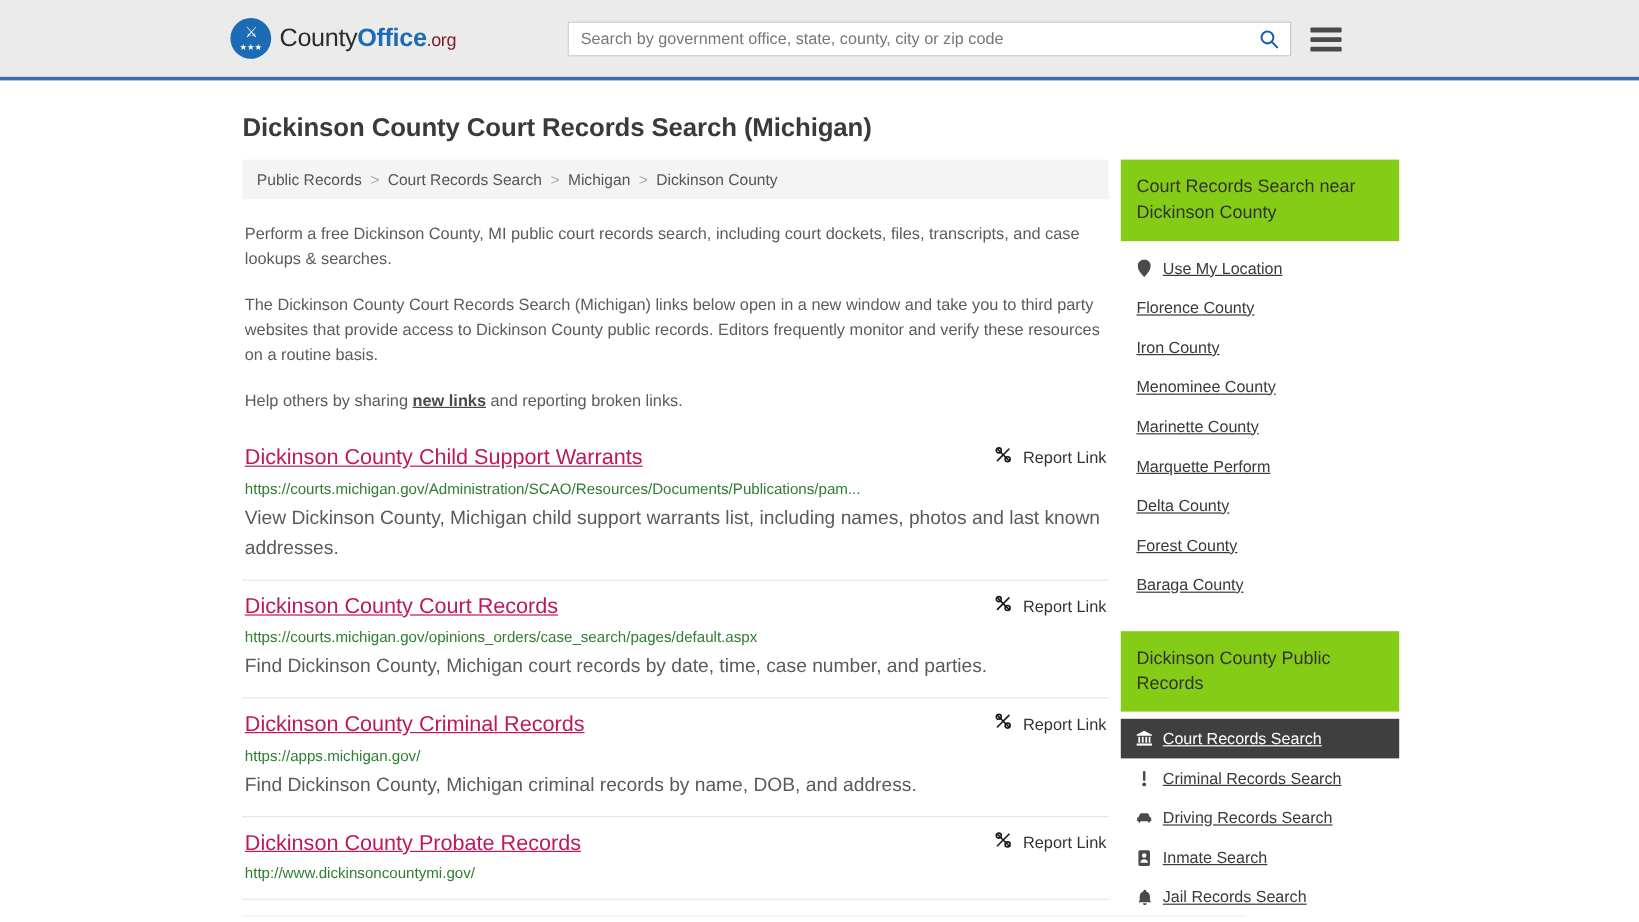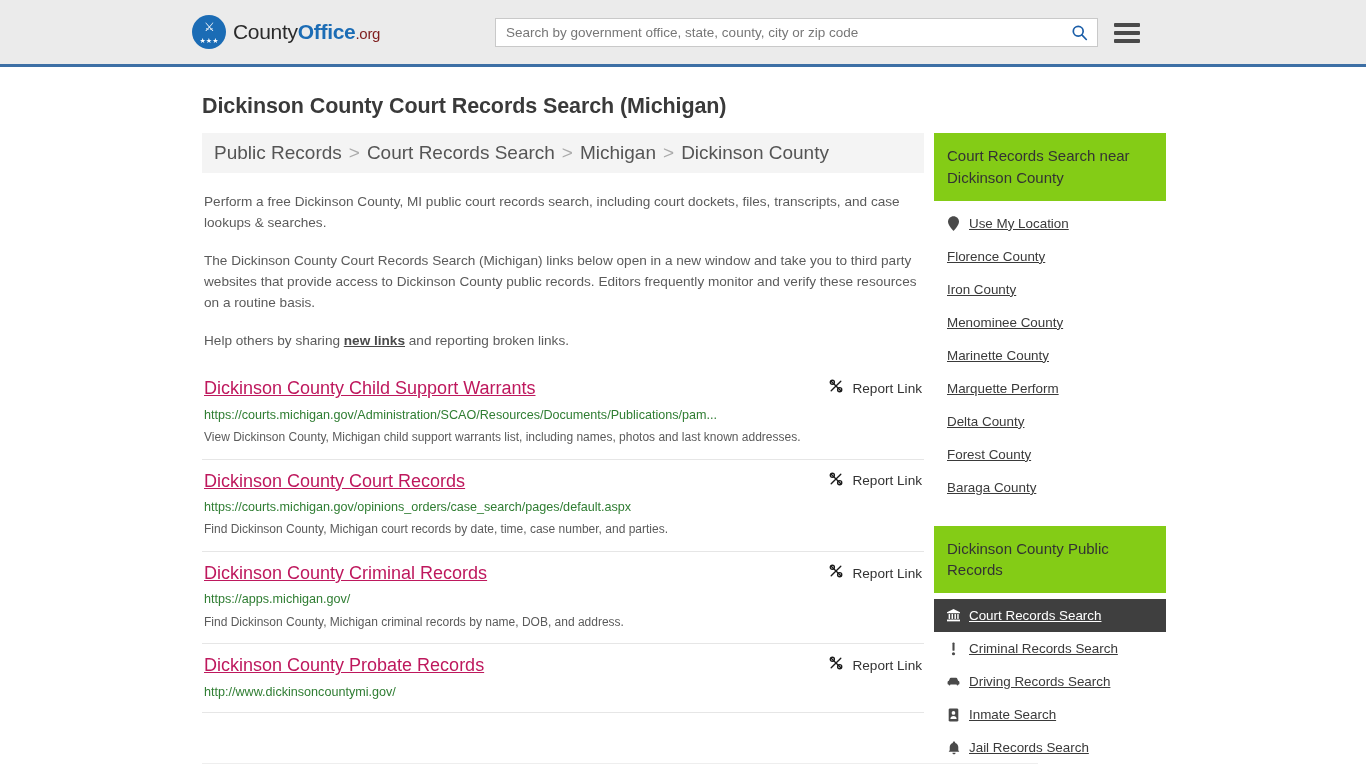--- a/index.html
+++ b/index.html
@@ -56,21 +56,21 @@
     font-size: 21px;
     color: #2b2b2b;
     letter-spacing: -0.3px;
     white-space: nowrap;
   }
   .logo-text .o { font-weight: bold; color: #1b6cb5; }
   .logo-text .suffix { font-size: 15px; color: #7f1d1d; }
 
   .search-wrap {
     position: absolute;
-    left: 495px;
+    left: 473px;
     top: 18px;
     width: 645px;
     height: 29px;
     display: flex;
     align-items: center;
   }
   .search-box {
     flex: 1;
     height: 29px;
     background: #ffffff;
@@ -123,21 +123,21 @@
   .main-col { width: 722px; flex: 0 0 722px; }
   .side-col {
     width: 232px; flex: 0 0 232px;
     margin-left: 10px;
   }
 
   
   .breadcrumb {
     background: #f4f4f4;
     padding: 9px 12px;
-    font-size: 19px;
+    font-size: 13px;
     color: #555;
     display: flex;
     flex-wrap: wrap;
     align-items: center;
   }
   .breadcrumb a {
     color: #555;
     text-decoration: none;
   }
   .breadcrumb .sep { color: #aaa; margin: 0 7px; }
@@ -192,21 +192,21 @@
     white-space: nowrap;
   }
   .result-url {
     font-size: 12.6px;
     color: #2f7d32;
     margin-top: 6px;
     word-break: break-all;
     line-height: 1.3;
   }
   .result-desc {
-    font-size: 12px;
+    font-size: 16px;
     color: #5b5b5b;
     margin-top: 5px;
     line-height: 1.55;
   }
 
   
   .side-panel-title {
     background: #84cc16;
     padding: 12px 13px;
     font-size: 15px;

